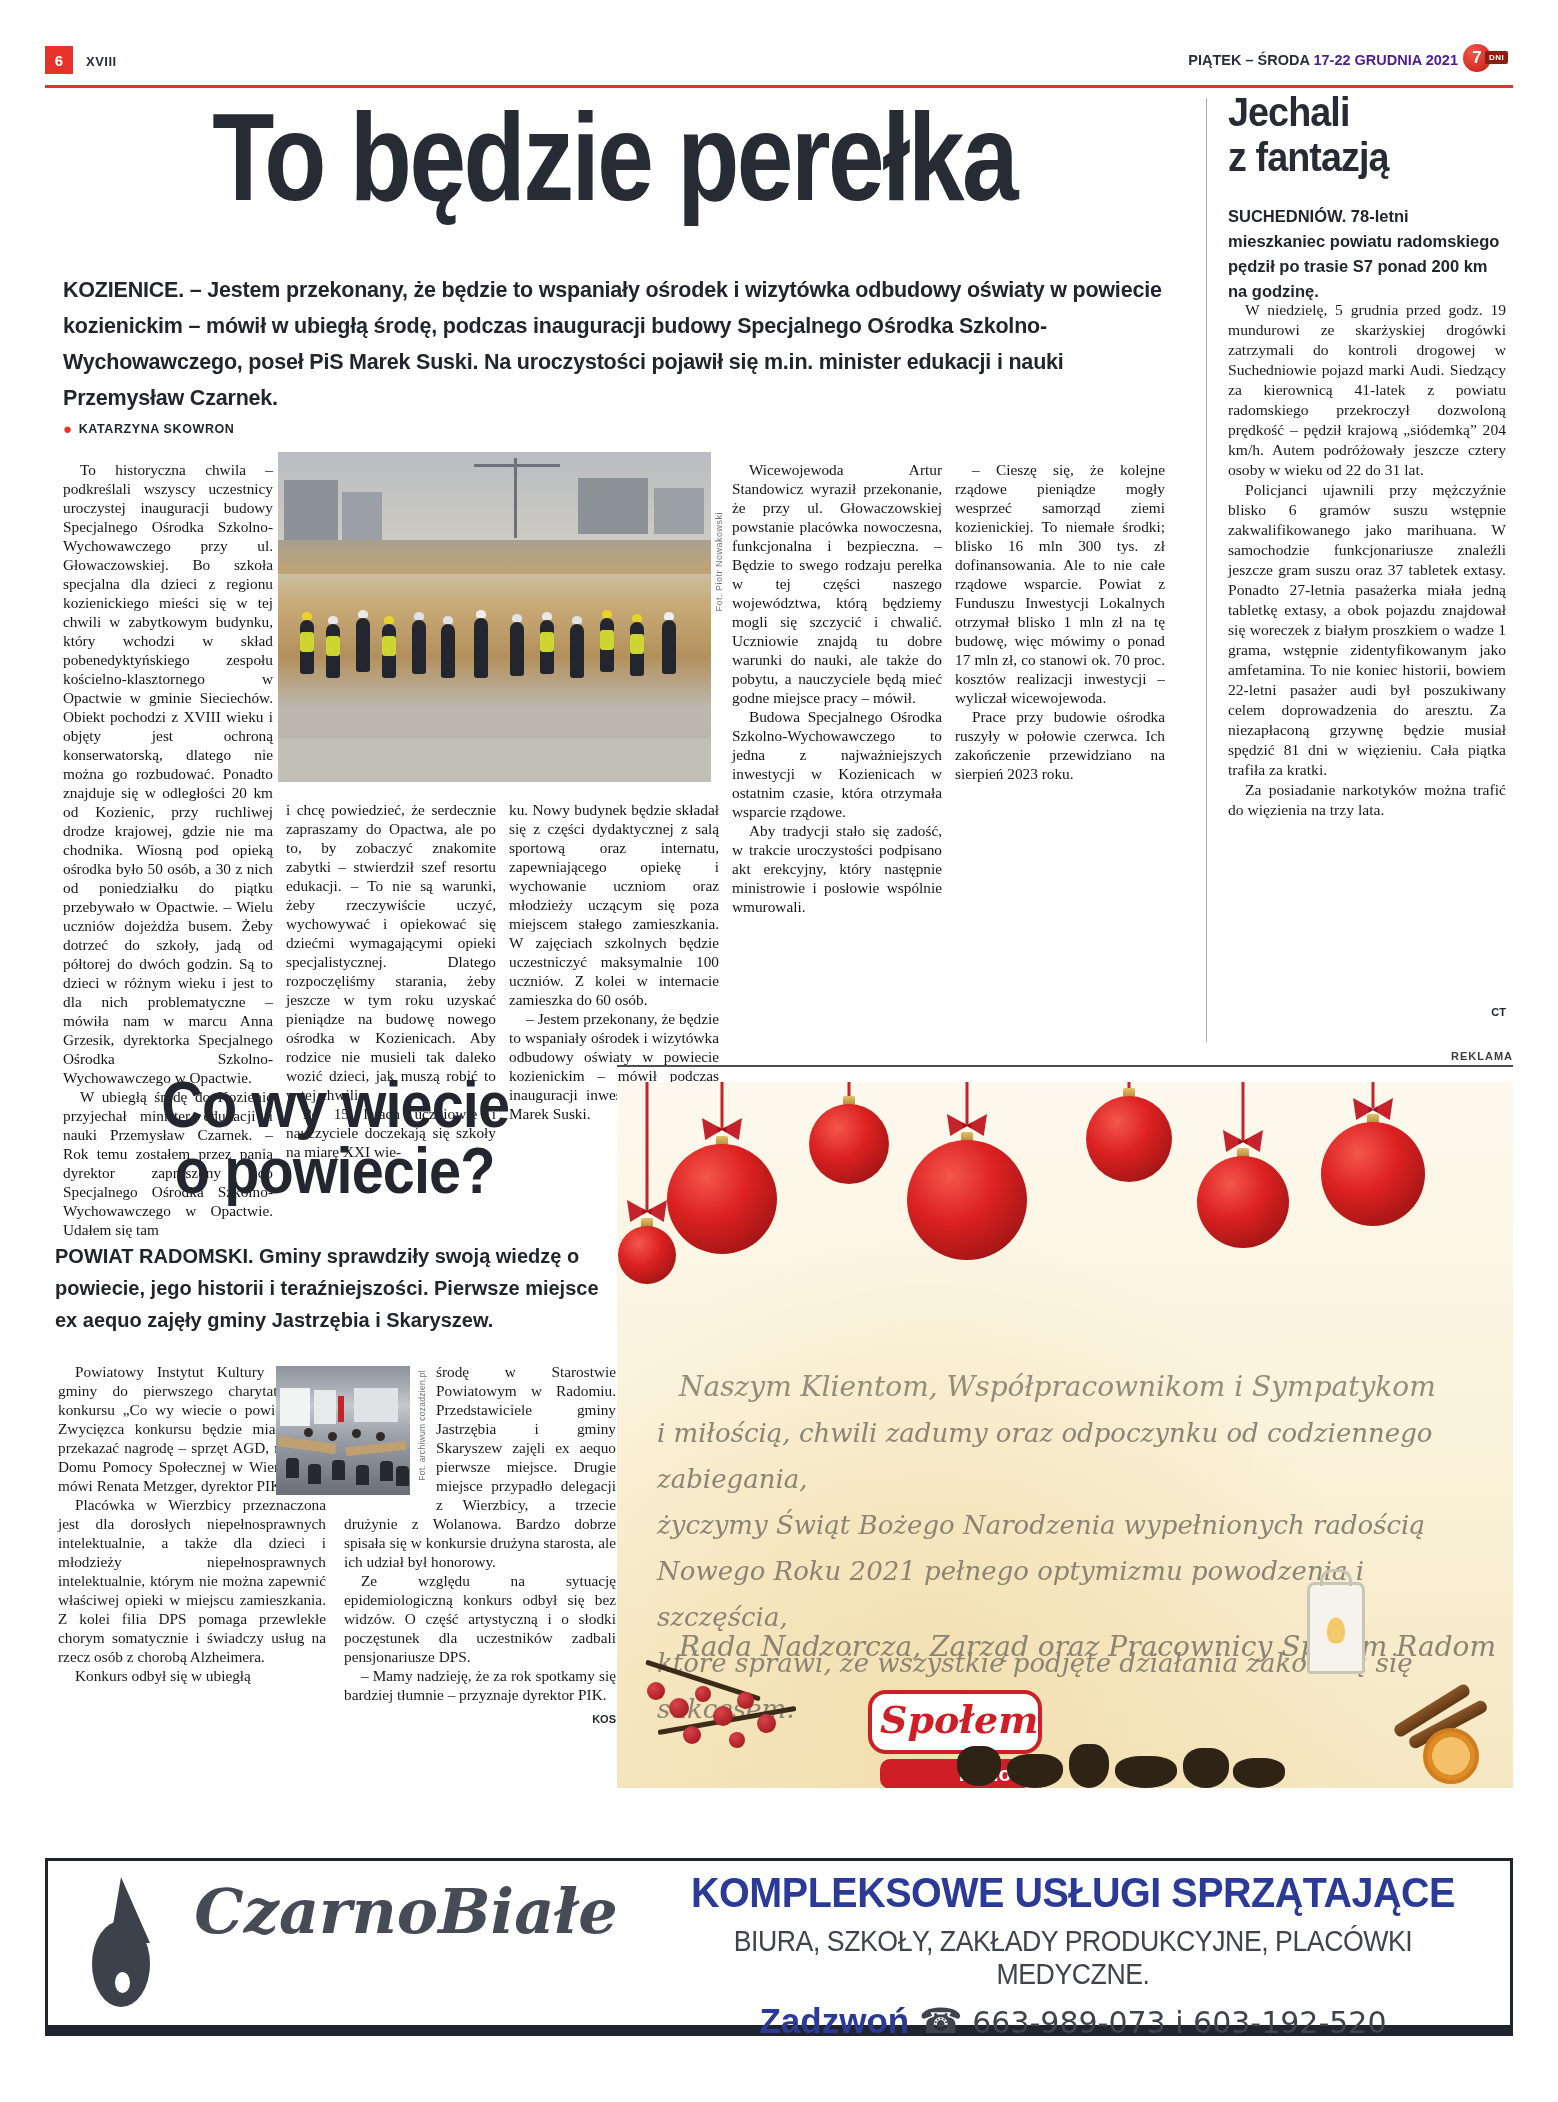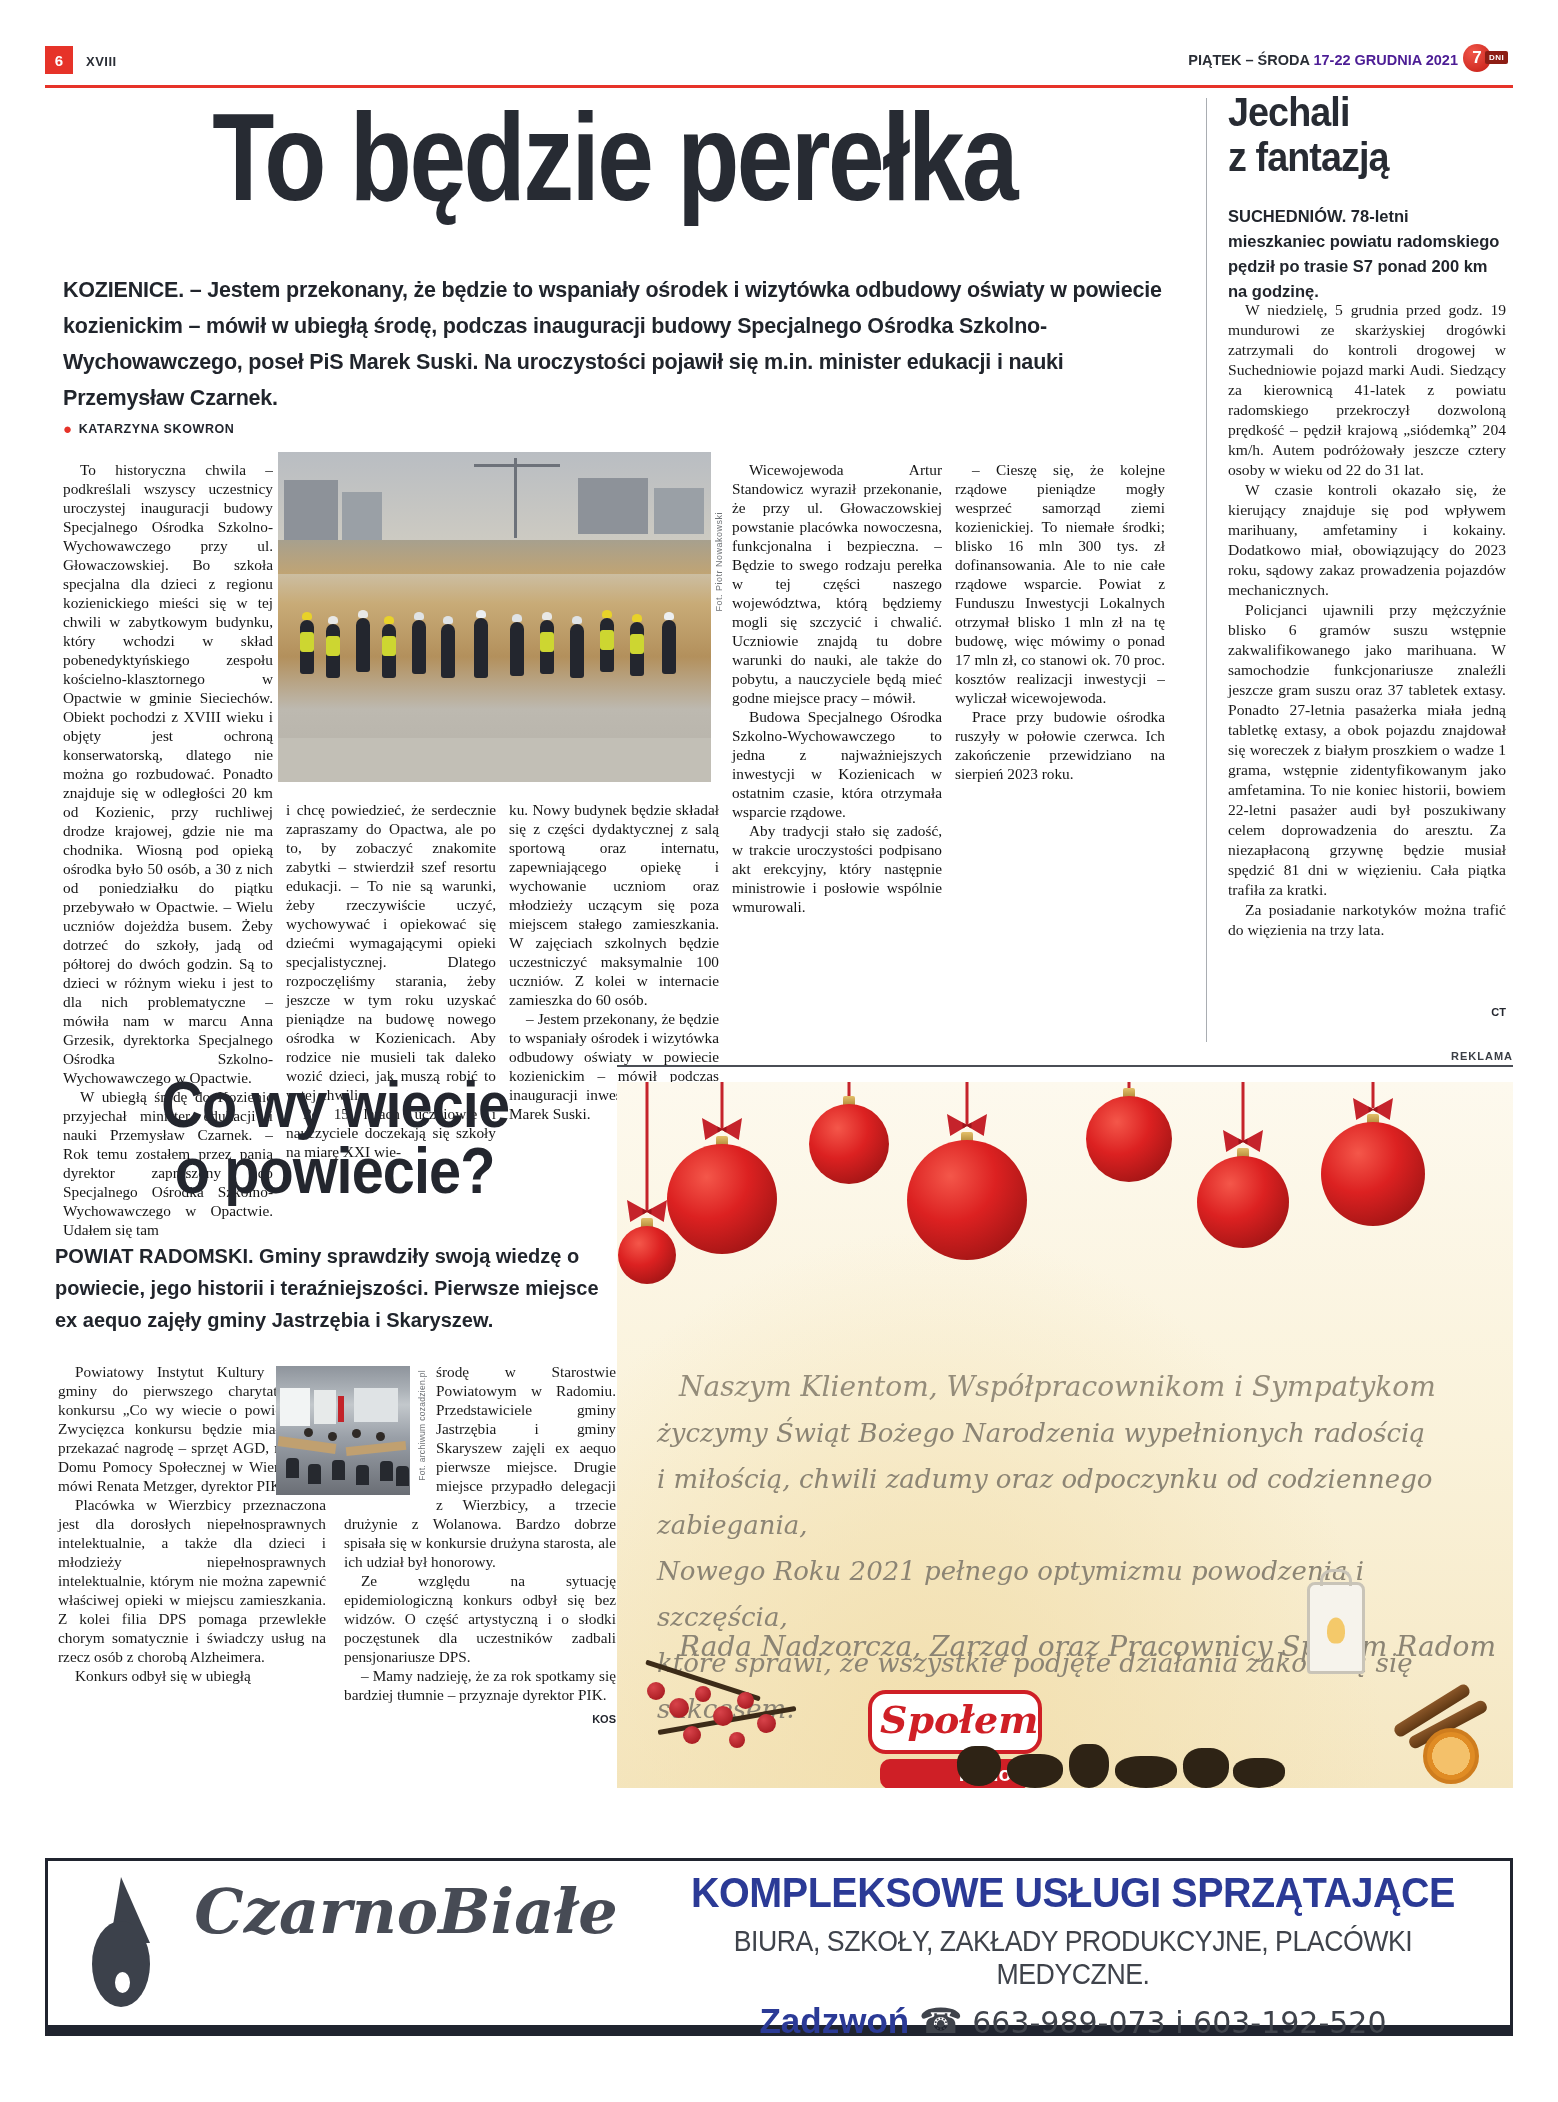--- a/index.html
+++ b/index.html
@@ -239,21 +239,20 @@
 
   <div class="vdivider"></div>
 
   <div class="a2head">
     <span>Jechali</span><br>
     <span>z fantazją</span>
   </div>
   <div class="a2lead"><b>SUCHEDNIÓW.</b><span> 78-letni mieszkaniec powiatu radomskiego pędził po trasie S7 ponad 200 km na godzinę.</span></div>
   <div class="a2body">
     <p>W niedzielę, 5 grudnia przed godz. 19 mundurowi ze skarżyskiej drogówki zatrzymali do kontroli drogowej w Suchedniowie pojazd marki Audi. Siedzący za kierownicą 41-latek z powiatu radomskiego przekroczył dozwoloną prędkość – pędził krajową „siódemką” 204 km/h. Autem podróżowały jeszcze cztery osoby w wieku od 22 do 31 lat.</p>
-    <p>W czasie kontroli okazało się, że kierujący znajduje się pod wpływem marihuany, amfetaminy i kokainy. Dodatkowo miał, obowiązujący do 2023 roku, sądowy zakaz prowadzenia pojazdów mechanicznych.</p>
     <p>Policjanci ujawnili przy mężczyźnie blisko 6 gramów suszu wstępnie zakwalifikowanego jako marihuana. W samochodzie funkcjonariusze znaleźli jeszcze gram suszu oraz 37 tabletek extasy. Ponadto 27-letnia pasażerka miała jedną tabletkę extasy, a obok pojazdu znajdował się woreczek z białym proszkiem o wadze 1 grama, wstępnie zidentyfikowanym jako amfetamina. To nie koniec historii, bowiem 22-letni pasażer audi był poszukiwany celem doprowadzenia do aresztu. Za niezapłaconą grzywnę będzie musiał spędzić 81 dni w więzieniu. Cała piątka trafiła za kratki.</p>
     <p>Za posiadanie narkotyków można trafić do więzienia na trzy lata.</p>
   </div>
   <div class="sig a2sig">CT</div>
 
   <div class="reklama">REKLAMA</div>
 
   <div class="a3head">
     <span>Co wy wiecie</span><br>
     <span>o powiecie?</span>
@@ -329,22 +328,22 @@
     </div>
     <div class="ornament" style="left:756px;">
       <div class="ribbon" style="height:26px;"></div>
         <div class="bow" style="top:16px;"></div>
       <div class="cap" style="top:32px;"></div>
         <div class="ball" style="top:40px;width:104px;height:104px;"></div>
     </div>
 
     <div class="wishes">
       <div class="l0">Naszym Klientom, Współpracownikom i Sympatykom</div>
+      <div>i miłością, chwili zadumy oraz odpoczynku od codziennego zabiegania,</div>
       <div>życzymy Świąt Bożego Narodzenia wypełnionych radością</div>
-      <div>i miłością, chwili zadumy oraz odpoczynku od codziennego zabiegania,</div>
       <div>Nowego Roku 2021 pełnego optymizmu powodzenia i szczęścia,</div>
       <div>które sprawi, że wszystkie podjęte działania zakończą się sukcesem.</div>
     </div>
     <div class="adsig">Rada Nadzorcza, Zarząd oraz Pracownicy Społem Radom</div>
 
     <div class="spolemlogo">
       <div class="spolembox">Społem</div>
       <div class="spolemcity">Radom</div>
     </div>
 

